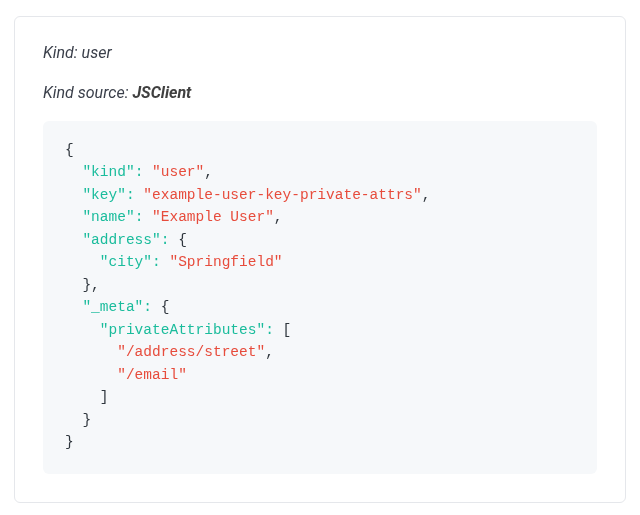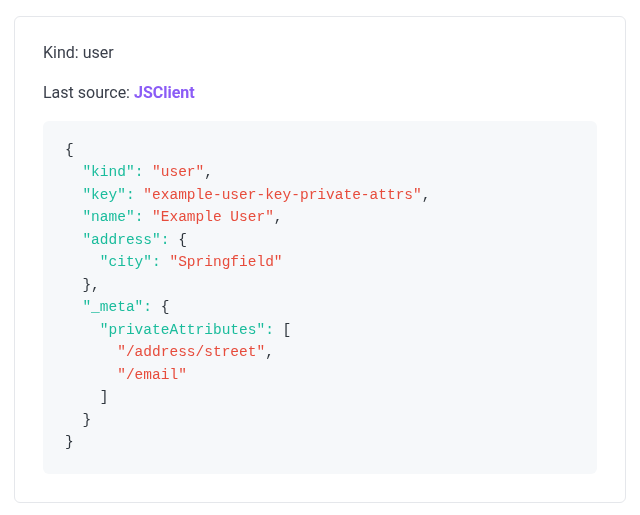--- a/index.html
+++ b/index.html
@@ -17,27 +17,28 @@
       border: 1px solid #e5e7eb;
       border-radius: 6px;
       padding: 24px 28px 28px 28px;
       background: #ffffff;
     }
     .meta-line {
       font-size: 16px;
       color: #3a3f4a;
       margin-bottom: 16px;
       line-height: 1.5;
+      font-style: italic;
     }
     .meta-line .value {
       color: #3a3f4a;
     }
     .source-value {
       font-weight: 700;
-      color: #8b5cf6;
+      color: #404040;
     }
     .code-block {
       background: #f6f8fa;
       border-radius: 6px;
       padding: 18px 22px 20px 22px;
       font-family: "SFMono-Regular", Consolas, "Liberation Mono", Menlo, monospace;
       font-size: 14.5px;
       line-height: 1.55;
       color: #2f363d;
       white-space: pre;
@@ -53,21 +54,21 @@
 <body>
 
 <div class="card">
 
   <p class="meta-line">
     <span>Kind:</span>
     <span class="value">user</span>
   </p>
 
   <p class="meta-line">
-    <span>Last source:</span>
+    <span>Kind source:</span>
     <span class="source-value">JSClient</span>
   </p>
 
 
   <pre class="code-block"><span class="tok-punc">{</span>
   <span class="tok-key">"kind"</span><span class="tok-colon">:</span> <span class="tok-str">"user"</span><span class="tok-punc">,</span>
   <span class="tok-key">"key"</span><span class="tok-colon">:</span> <span class="tok-str">"example-user-key-private-attrs"</span><span class="tok-punc">,</span>
   <span class="tok-key">"name"</span><span class="tok-colon">:</span> <span class="tok-str">"Example User"</span><span class="tok-punc">,</span>
   <span class="tok-key">"address"</span><span class="tok-colon">:</span> <span class="tok-punc">{</span>
     <span class="tok-key">"city"</span><span class="tok-colon">:</span> <span class="tok-str">"Springfield"</span>

